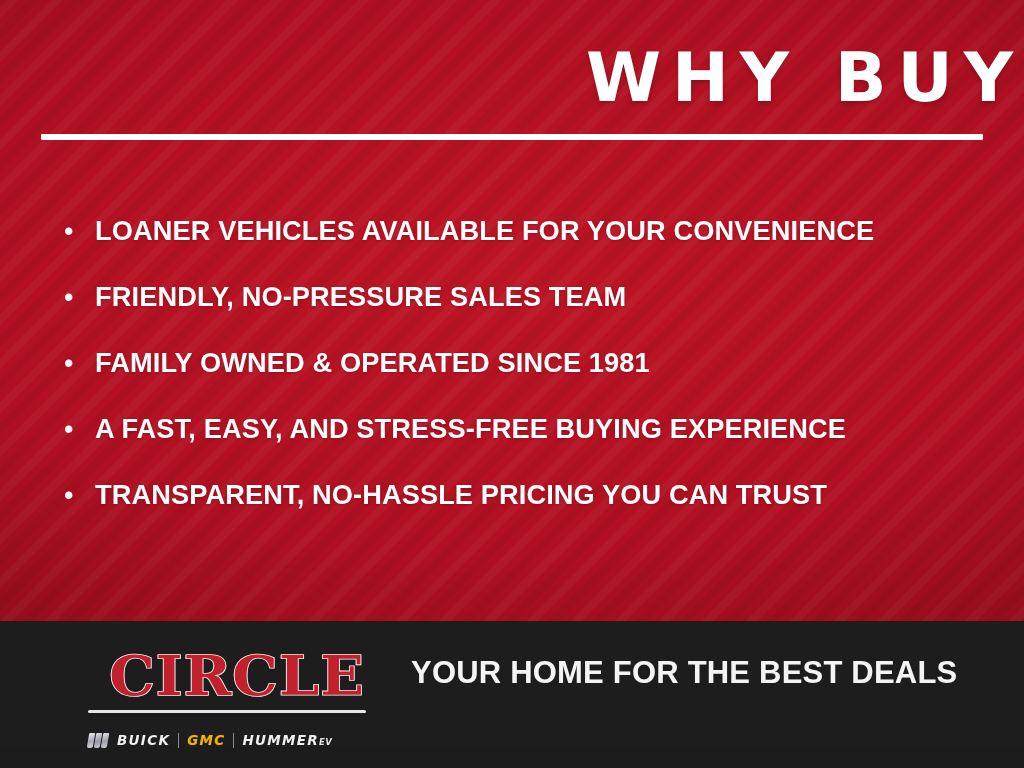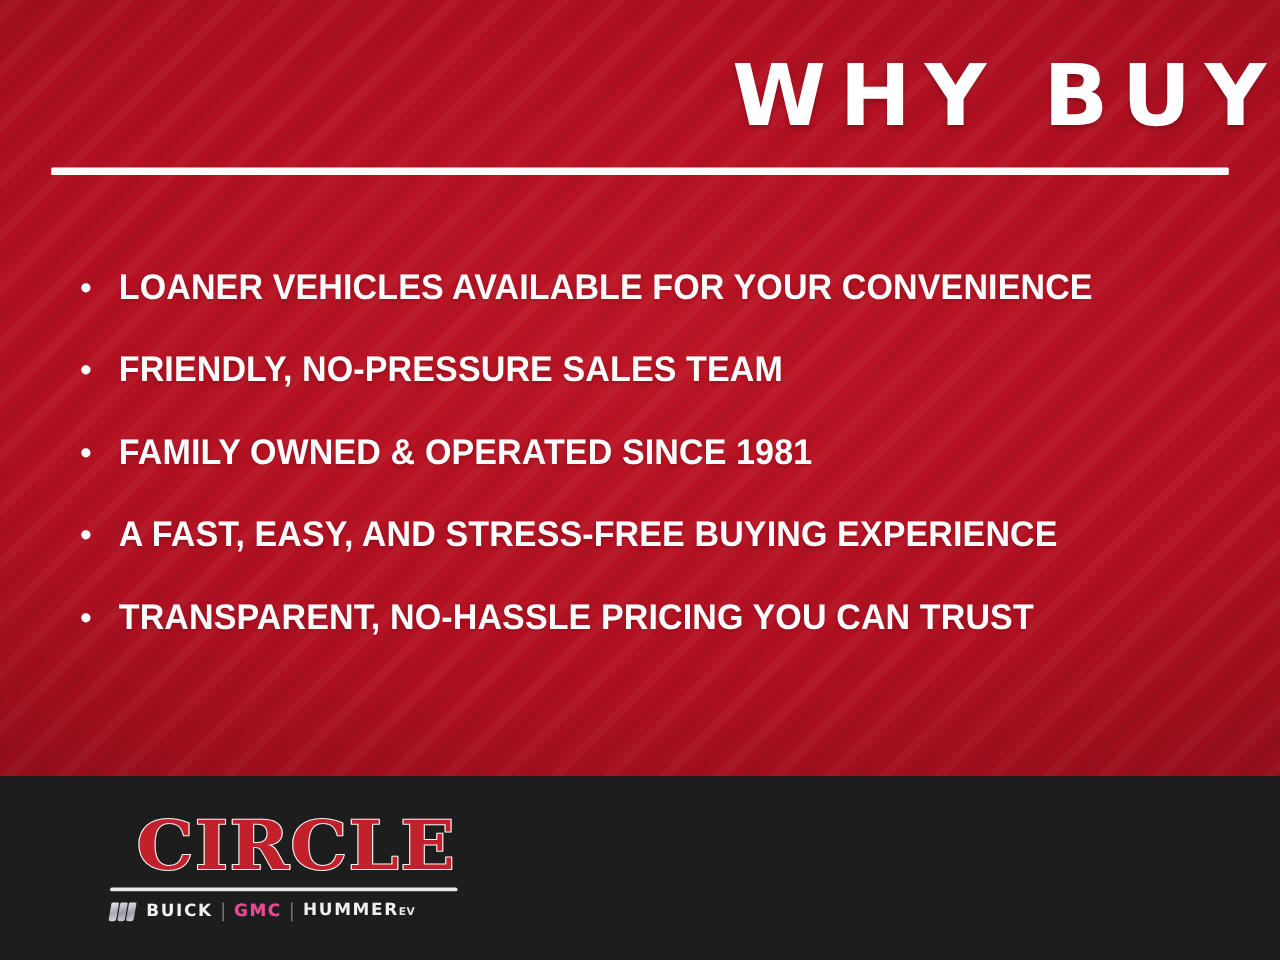--- a/index.html
+++ b/index.html
@@ -158,24 +158,25 @@
   }
   .logo-rule {
     margin: 7px 0 0 2px;
     width: 278px;
     height: 3px;
     background: #e8e8e8;
     border-radius: 2px;
   }
   .brand-row {
     display: flex;
-    align-items: center;
-    margin-top: 6px;
+    align-items: flex-start;
+    margin-top: 20px;
     margin-left: 2px;
     height: 20px;
+    font-style: italic;
   }
   .tri-shield {
     flex: 0 0 auto;
     display: flex;
     align-items: center;
     gap: 1px;
     margin-right: 9px;
   }
   .shield {
     width: 6px;
@@ -189,21 +190,21 @@
 
   .brand-name {
     font-family: "DejaVu Sans", sans-serif;
     font-weight: bold;
     font-size: 13.5px;
     line-height: 15px;
     letter-spacing: 1.3px;
     white-space: nowrap;
   }
   .brand-buick  { color: #f0f0f0; }
-  .brand-gmc    { color: #ec4899; text-shadow: 0 0 1px rgba(255,120,120,0.55); }
+  .brand-gmc    { color: #eab308; text-shadow: 0 0 1px rgba(255,120,120,0.55); }
   .brand-hummer { color: #f0f0f0; }
   .brand-ev {
     font-size: 8.5px;
     letter-spacing: 0.4px;
     vertical-align: baseline;
     color: #e4e4e4;
   }
   .brand-sep {
     width: 1px;
     height: 15px;
@@ -275,16 +276,17 @@
         </span>
         <span class="brand-name brand-buick">BUICK</span>
         <span class="brand-sep"></span>
         <span class="brand-name brand-gmc">GMC</span>
         <span class="brand-sep"></span>
         <span class="brand-name brand-hummer"><span>HUMMER</span><span class="brand-ev">EV</span></span>
       </div>
     </div>
 
     <div class="tagline">
+      <div>YOUR HOME FOR THE BEST DEALS</div>
     </div>
 
   </div>
 </div>
 
 </body></html>

